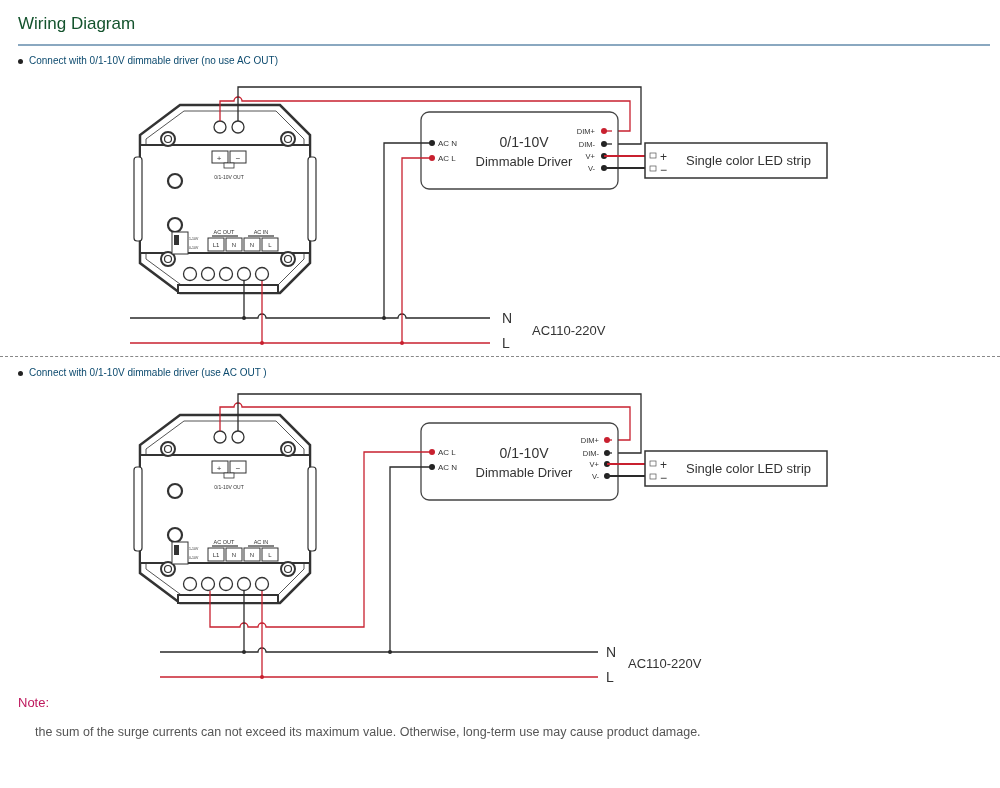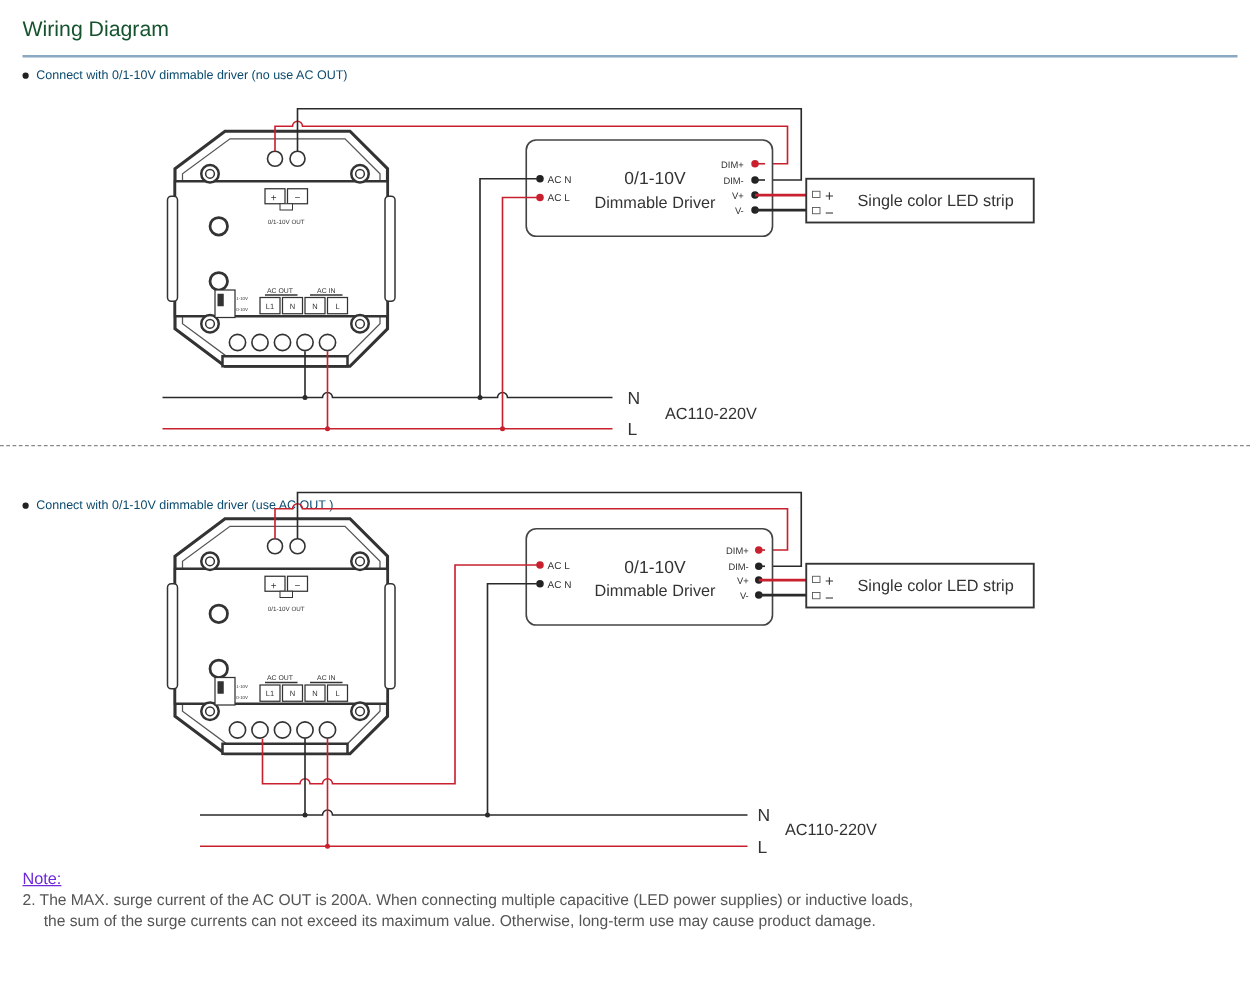--- a/index.html
+++ b/index.html
@@ -5,36 +5,36 @@
     html, body { margin: 0; padding: 0; background: #ffffff; }
     body { width: 1000px; height: 788px; position: relative; overflow: hidden; font-family: "Liberation Sans", sans-serif; color: #3a3a3a; }
     .title { position: absolute; left: 18px; top: 14px; font-size: 17px; color: #14532d; }
     .title-rule { position: absolute; left: 18px; top: 44px; width: 972px; height: 2px; background: #8aa8c0; }
     .section-head { position: absolute; left: 18px; font-size: 10px; color: #0c4a6e; }
     .section-head .bullet { display: inline-block; width: 5px; height: 5px; border-radius: 50%; background: #222; margin-right: 6px; vertical-align: middle; }
     .dash-sep { position: absolute; left: 0; top: 356px; width: 1000px; border-top: 1.5px dashed #888; }
     svg { position: absolute; left: 0; top: 0; }
     svg text { font-family: "Liberation Sans", sans-serif; }
     .notes { position: absolute; left: 18px; top: 694px; font-size: 12.5px; color: #555; line-height: 17.5px; }
-    .notes .note-title { color: #6d28d9; font-size: 13px; text-decoration: underline; }
-    .notes .indent { padding-left: 17px; }
+    .notes .note-title { color: #be185d; font-size: 13px; }
+    .notes .indent { padding-left: 17px; margin-top: 12px; }
   </style>
 </head>
 <body>
 
 <div class="title">Wiring Diagram</div>
 <div class="title-rule"></div>
 
 <div class="section-head" style="top:55px;">
   <span class="bullet"></span><span>Connect with 0/1-10V dimmable driver (no use AC OUT)</span>
 </div>
 
 <div class="dash-sep"></div>
 
-<div class="section-head" style="top:367px;margin-top:32px;">
+<div class="section-head" style="top:367px;">
   <span class="bullet"></span><span>Connect with 0/1-10V dimmable driver (use AC OUT )</span>
 </div>
 
 <svg width="1000" height="788" viewBox="0 0 1000 788">
   <defs>
 
     <g id="dimmer-body">
 
       <path d="M60 18 L160 18 L190 48 L190 176 L160 206 L60 206 L20 176 L20 48 Z" fill="#fff" stroke="#333" stroke-width="2.5"></path>
       <path d="M64 24 L156 24 L184 52 L184 172 L156 200 L64 200 L26 172 L26 52 Z" fill="none" stroke="#555" stroke-width="1"></path>
@@ -211,15 +211,14 @@
     <path d="M432 467 L390 467 L390 652" fill="none" stroke="#2a2a2a" stroke-width="1.3"></path>
     <circle cx="390" cy="652" r="2" fill="#2a2a2a"></circle>
     <text x="606" y="657" font-size="14" fill="#333">N</text>
     <text x="606" y="682" font-size="14" fill="#333">L</text>
     <text x="628" y="668" font-size="13" fill="#333">AC110-220V</text>
   </g>
 </svg>
 
 <div class="notes">
   <div class="note-title">Note:</div>
-  <div>2. The MAX. surge current of the AC OUT is 200A. When connecting multiple capacitive (LED power supplies) or inductive loads,</div>
   <div class="indent">the sum of the surge currents can not exceed its maximum value. Otherwise, long-term use may cause product damage.</div>
 </div>
 
 </body></html>

